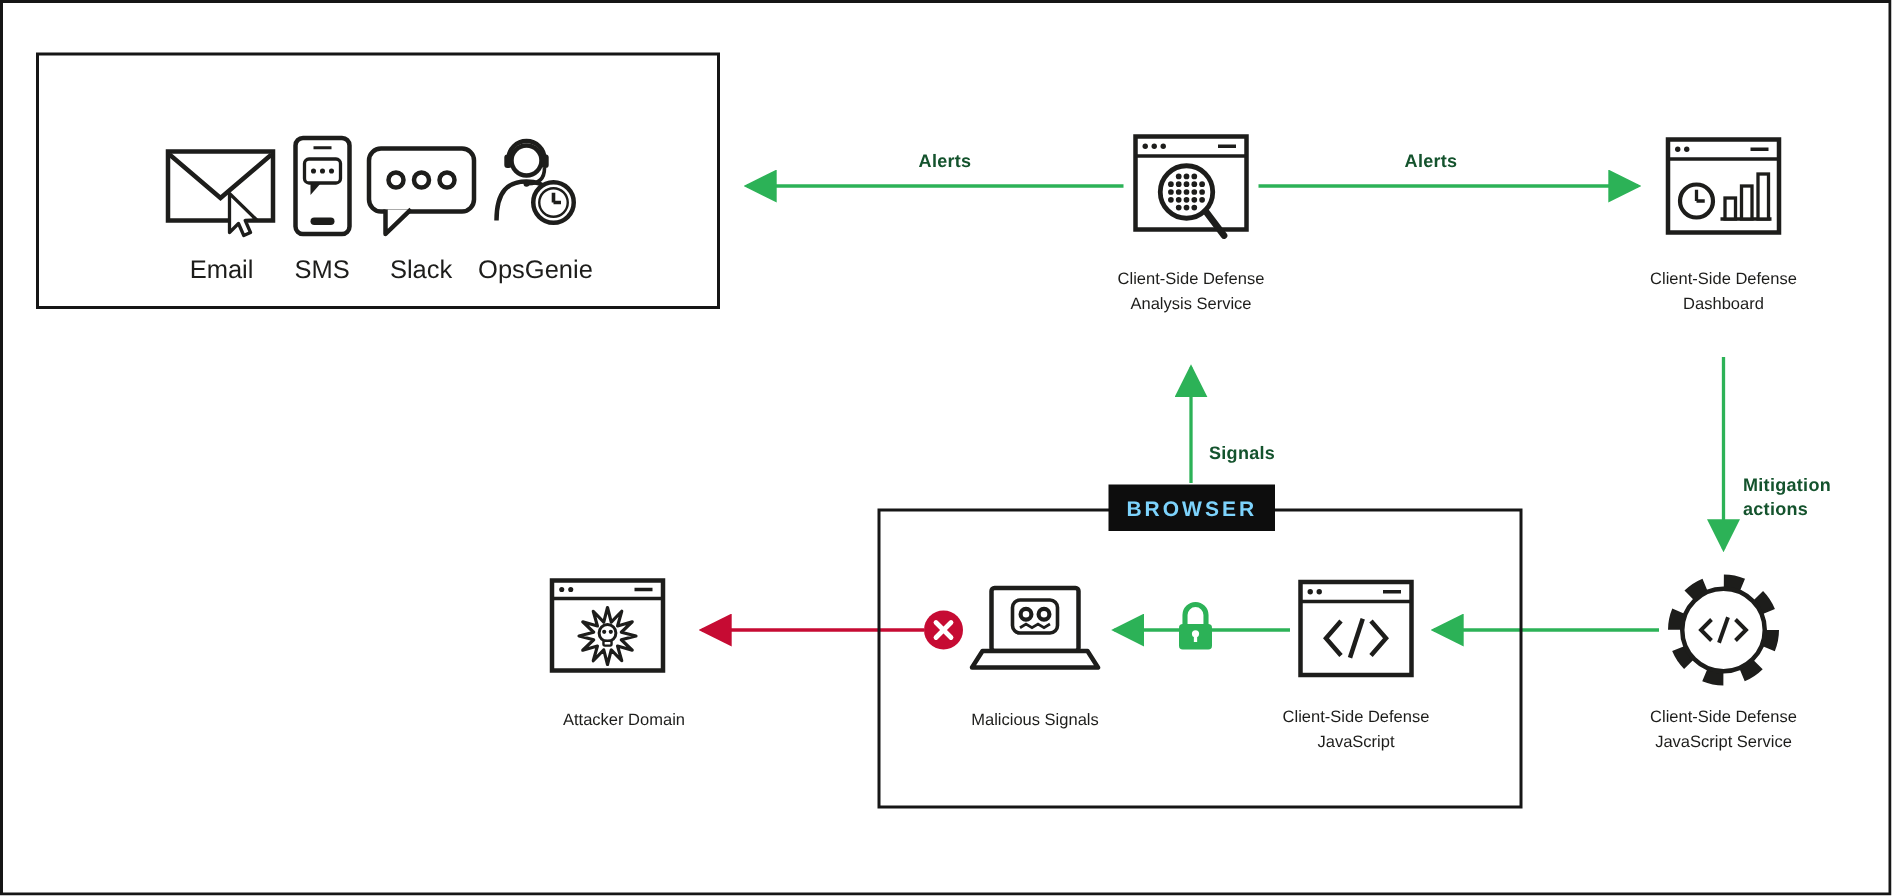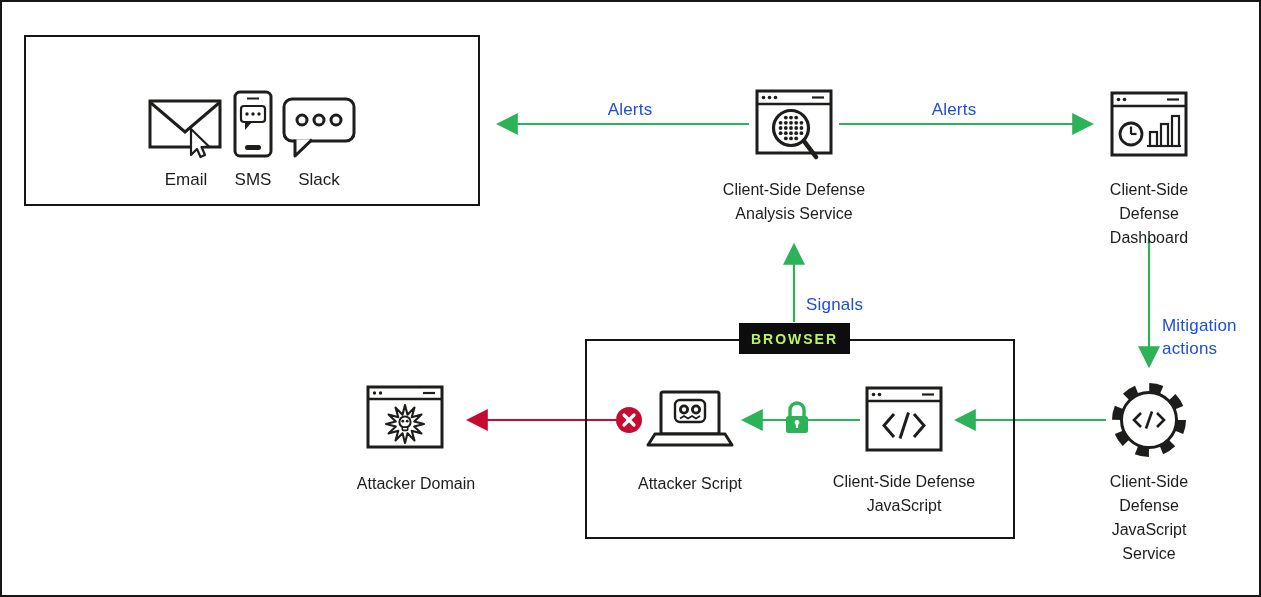--- a/index.html
+++ b/index.html
@@ -1,29 +1,29 @@
 <!DOCTYPE html>
 <html><head>
 <meta charset="utf-8">
 <style>
   * { margin:0; padding:0; box-sizing:border-box; }
   html,body { background:#ffffff; font-family:"Liberation Sans", sans-serif; }
   .canvas { position:relative; width:1261px; height:597px; background:#fff; border:2px solid #161616; overflow:hidden; }
   .abs { position:absolute; }
   .arrow-layer { position:absolute; left:0; top:0; width:1261px; height:597px; pointer-events:none; }
-  .node-label { position:absolute; transform:translateX(-50%); text-align:center; font-size:16px; line-height:1.5;
+  .node-label { position:absolute; transform:translateX(-50%); text-align:center; font-size:11px; line-height:1.5;
                 color:#1d1d1b; white-space:pre-line; }
-  .edge-label { position:absolute; font-size:17px; font-weight:normal; color:#1d4ed8; letter-spacing:.2px; white-space:pre-line; line-height:1.35; }
+  .edge-label { position:absolute; font-size:12px; font-weight:bold; color:#14532d; letter-spacing:.2px; white-space:pre-line; line-height:1.35; }
   .edge-label.centered { transform:translateX(-50%); }
   .notif-panel { position:absolute; left:22px; top:33px; width:456px; height:171px; border:2px solid #161616;
                  display:flex; justify-content:center; align-items:flex-end; padding:16px 12px 14px; }
   .channel { display:flex; flex-direction:column; align-items:center; justify-content:flex-end; gap:11px; height:100%; }
   .channel-label { font-size:17px; color:#1d1d1b; }
   .browser-box { position:absolute; left:583px; top:337px; width:430px; height:200px; border:2px solid #161616; }
-  .browser-tag { position:absolute; left:737px; top:321px; width:111px; height:31px; background:#0d0d0d; color:#bef264;
+  .browser-tag { position:absolute; left:737px; top:321px; width:111px; height:31px; background:#0d0d0d; color:#7dd3fc;
                  font-size:14px; font-weight:bold; letter-spacing:2px; display:flex; align-items:center; justify-content:center; }
 </style>
 </head>
 <body>
 
 <div class="canvas">
 
   <svg class="arrow-layer" viewBox="0 0 1261 597">
     <defs>
       <marker id="arrG" viewBox="0 0 10 10" refX="9" refY="5" markerWidth="10" markerHeight="10" orient="auto">
@@ -69,20 +69,36 @@
     </div>
     <div class="channel">
       <svg width="76" height="64" viewBox="0 0 76 64">
         <rect x="3" y="4" width="70" height="42" rx="8" fill="#fff" stroke="#1d1d1b" stroke-width="3"></rect>
         <circle cx="21" cy="25" r="5" fill="#fff" stroke="#1d1d1b" stroke-width="3"></circle>
         <circle cx="38" cy="25" r="5" fill="#fff" stroke="#1d1d1b" stroke-width="3"></circle>
         <circle cx="55" cy="25" r="5" fill="#fff" stroke="#1d1d1b" stroke-width="3"></circle>
         <path d="M14,44.6 L14,61 L31,44.6" fill="#fff" stroke="#1d1d1b" stroke-width="3" stroke-linejoin="round"></path>
       </svg>
       <div class="channel-label">Slack</div>
+    </div>
+    <div class="channel">
+      <svg width="72" height="72" viewBox="0 0 72 72">
+        <path d="M10,60 C10,40 18,34 30,34 C42,34 50,40 50,60" fill="#fff" stroke="#1d1d1b" stroke-width="3"></path>
+        <circle cx="30" cy="20" r="10" fill="#fff" stroke="#1d1d1b" stroke-width="3"></circle>
+        <path d="M18,19 A12,12 0 0 1 42,19" fill="none" stroke="#1d1d1b" stroke-width="3"></path>
+        <rect x="15.2" y="16" width="5" height="9" rx="2" fill="#1d1d1b"></rect>
+        <rect x="39.8" y="16" width="5" height="9" rx="2" fill="#1d1d1b"></rect>
+        <path d="M42,25 C42,33 37,35.5 31,35.5" fill="none" stroke="#1d1d1b" stroke-width="2.4"></path>
+        <circle cx="30" cy="35.5" r="2" fill="#1d1d1b"></circle>
+        <circle cx="48" cy="48" r="13.5" fill="#fff" stroke="#1d1d1b" stroke-width="3"></circle>
+        <circle cx="48" cy="48" r="9.5" fill="none" stroke="#1d1d1b" stroke-width="1.6"></circle>
+        <line x1="48" y1="48" x2="48" y2="41.5" stroke="#1d1d1b" stroke-width="2.4"></line>
+        <line x1="48" y1="48" x2="53" y2="48" stroke="#1d1d1b" stroke-width="2.4"></line>
+      </svg>
+      <div class="channel-label">OpsGenie</div>
     </div>
   </div>
 
   <svg class="abs" style="left:752px; top:86px;" width="80" height="88" viewBox="0 0 80 88">
     <rect x="3" y="3" width="74" height="62" fill="#fff" stroke="#1d1d1b" stroke-width="3"></rect>
     <line x1="3" y1="16" x2="77" y2="16" stroke="#1d1d1b" stroke-width="2.4"></line>
     <circle cx="9.5" cy="9.5" r="1.8" fill="#1d1d1b"></circle>
       <circle cx="15.5" cy="9.5" r="1.8" fill="#1d1d1b"></circle>
       <circle cx="21.5" cy="9.5" r="1.8" fill="#1d1d1b"></circle>
     <line x1="58" y1="9.5" x2="70" y2="9.5" stroke="#1d1d1b" stroke-width="2.2"></line>
@@ -157,21 +173,21 @@
   <div class="node-label" style="left:414px; top:470px;">Attacker Domain</div>
 
   <svg class="abs" style="left:642px; top:387px;" width="92" height="62" viewBox="0 0 92 62">
     <rect x="17" y="3" width="58" height="42" rx="2" fill="#fff" stroke="#1d1d1b" stroke-width="3"></rect>
     <rect x="31" y="11" width="30" height="22" rx="5" fill="#fff" stroke="#1d1d1b" stroke-width="2.4"></rect>
     <circle cx="40" cy="20.5" r="3.6" fill="#fff" stroke="#1d1d1b" stroke-width="2.8"></circle>
     <circle cx="52" cy="20.5" r="3.6" fill="#fff" stroke="#1d1d1b" stroke-width="2.8"></circle>
     <polyline points="36,29.5 40,27 44,29.5 48,27 52,29.5 56,27" fill="none" stroke="#1d1d1b" stroke-width="1.8"></polyline>
     <path d="M11,45 H81 L88,56 H4 Z" fill="#fff" stroke="#1d1d1b" stroke-width="3" stroke-linejoin="round"></path>
   </svg>
-  <div class="node-label" style="left:688px; top:470px;">Attacker Script</div>
+  <div class="node-label" style="left:688px; top:470px;">Malicious Signals</div>
 
   <svg class="abs" style="left:862px; top:383px;" width="80" height="70" viewBox="0 0 80 70">
     <rect x="3" y="3" width="74" height="62" fill="#fff" stroke="#1d1d1b" stroke-width="3"></rect>
     <line x1="3" y1="16" x2="77" y2="16" stroke="#1d1d1b" stroke-width="2.4"></line>
     <circle cx="9.5" cy="9.5" r="1.8" fill="#1d1d1b"></circle>
       <circle cx="15.5" cy="9.5" r="1.8" fill="#1d1d1b"></circle>
     <line x1="58" y1="9.5" x2="70" y2="9.5" stroke="#1d1d1b" stroke-width="2.2"></line>
     <polyline points="30,29 20,40.5 30,52" fill="none" stroke="#1d1d1b" stroke-width="3"></polyline>
     <polyline points="50,29 60,40.5 50,52" fill="none" stroke="#1d1d1b" stroke-width="3"></polyline>
     <line x1="44.5" y1="27.5" x2="36" y2="53.5" stroke="#1d1d1b" stroke-width="3"></line>

